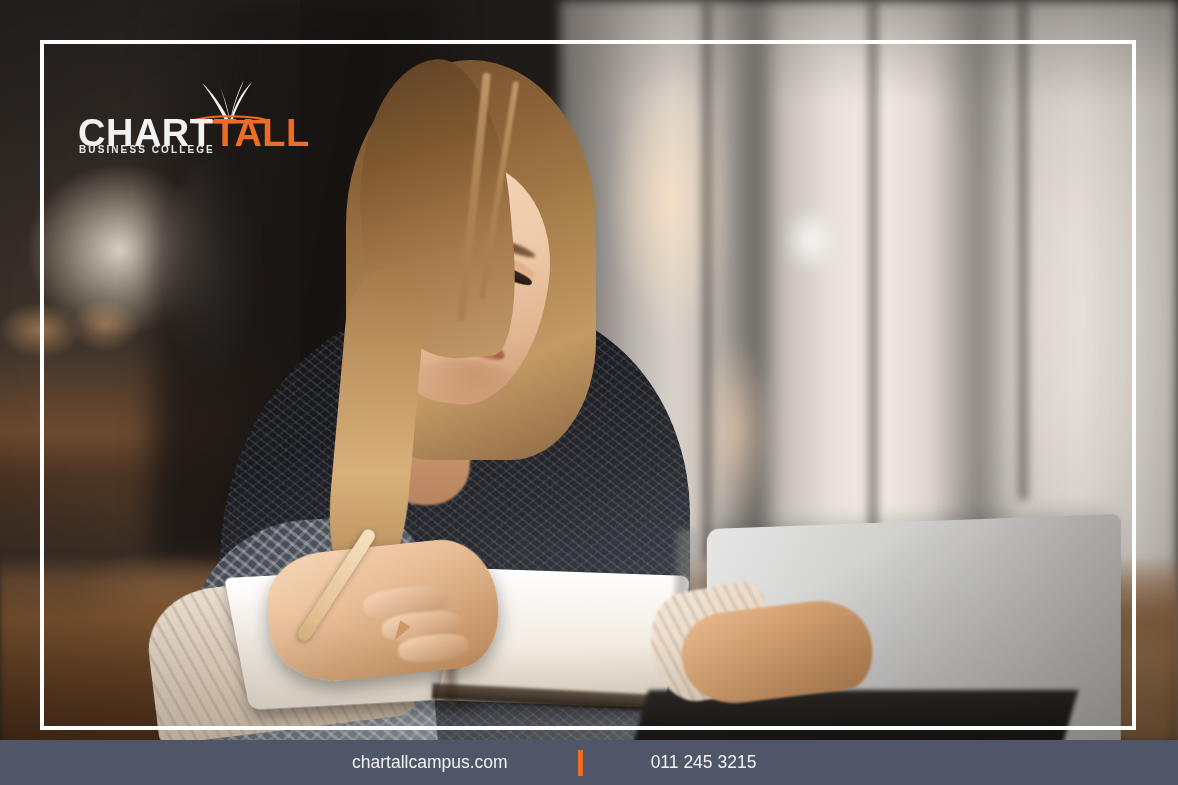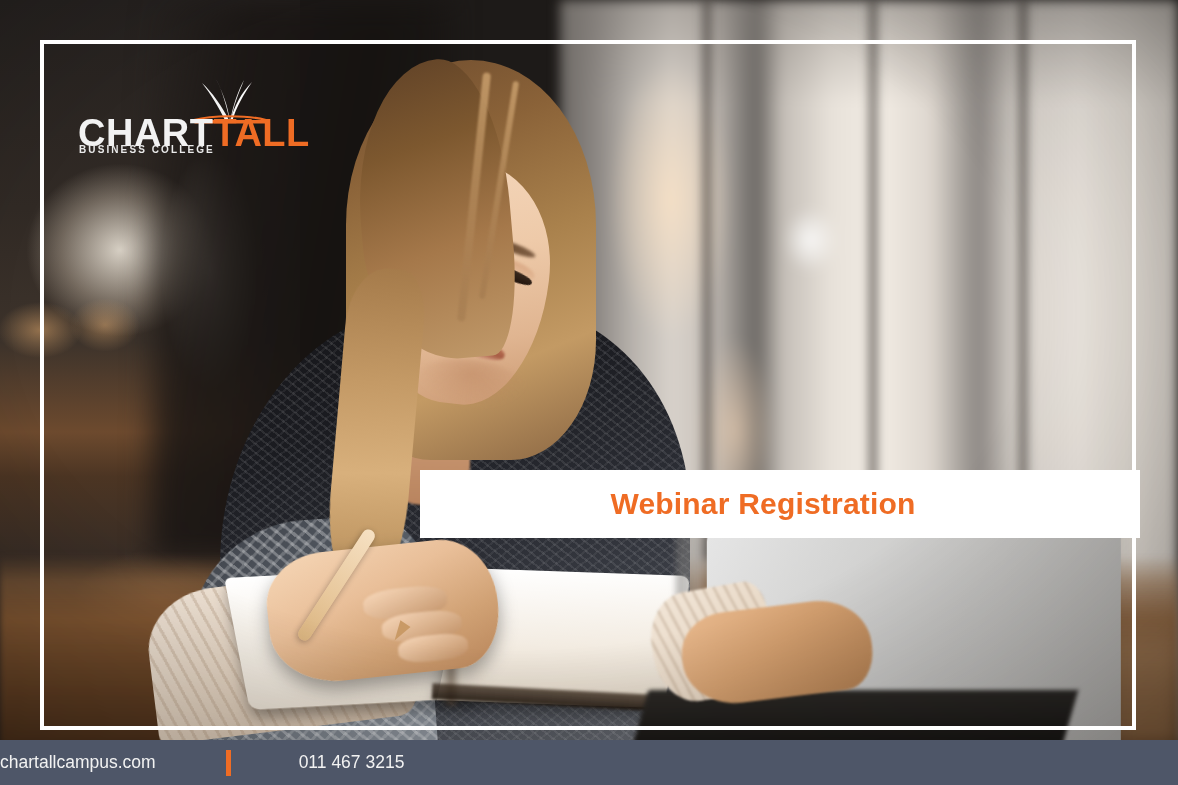--- a/index.html
+++ b/index.html
@@ -503,20 +503,21 @@
     position: absolute;
     left: 0; bottom: 0;
     width: 1178px; height: 45px;
     background: #4e5668;
     display: flex;
     align-items: center;
   }
   .footer-inner {
     display: flex;
     align-items: center;
+    margin-left: 352px;
   }
   .footer-site, .footer-phone {
     color: #f2f2f2;
     font-size: 17.5px;
     font-weight: 400;
     white-space: nowrap;
   }
   .footer-divider {
     width: 5px;
     height: 26px;
@@ -604,25 +605,22 @@
       <path d="M44 44 C48 28 56 14 66 4 C58 16 50 29 46 44 Z" fill="#fbfbfb"></path>
       <path d="M44 44 C47 27 52 13 58 2 C53 15 47 28 45 44 Z" fill="#ececec"></path>
       <rect x="8" y="42" width="72" height="3.4" rx="1.2" fill="#ef6c24"></rect>
       <path d="M8 42 C26 37 62 37 80 42" stroke="#ef6c24" stroke-width="2" fill="none"></path>
     </svg>
     <div class="logo-wordmark"><span class="wm-chart">CHART</span><span class="wm-tall">TALL</span></div>
     <div class="logo-sub">BUSINESS COLLEGE</div>
   </div>
 
 
-  <div class="subtitle-band">
-    <div class="subtitle-text">Webinar Registration</div>
-  </div>
 
   <div class="footer">
     <div class="footer-inner">
       <span class="footer-site">chartallcampus.com</span>
       <span class="footer-divider"></span>
-      <span class="footer-phone">011 467 3215</span>
+      <span class="footer-phone">011 245 3215</span>
     </div>
   </div>
 
 </div>
 
 </body></html>

